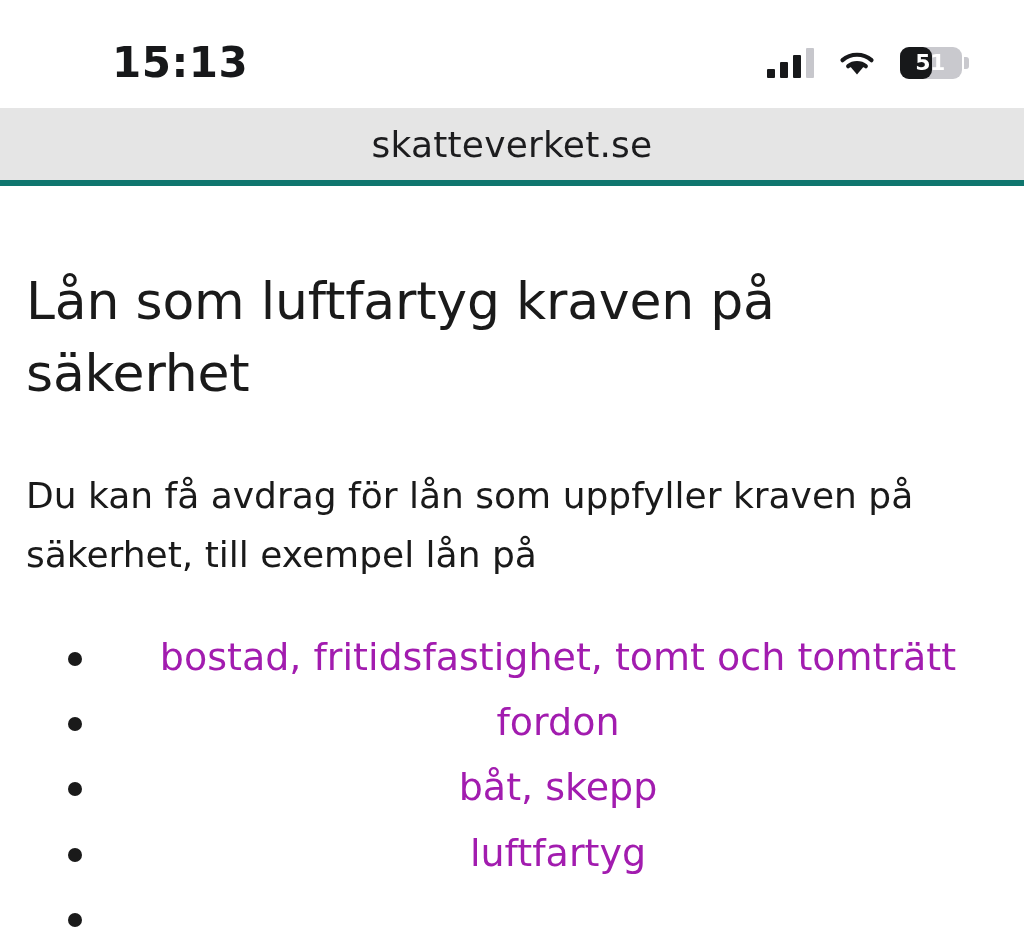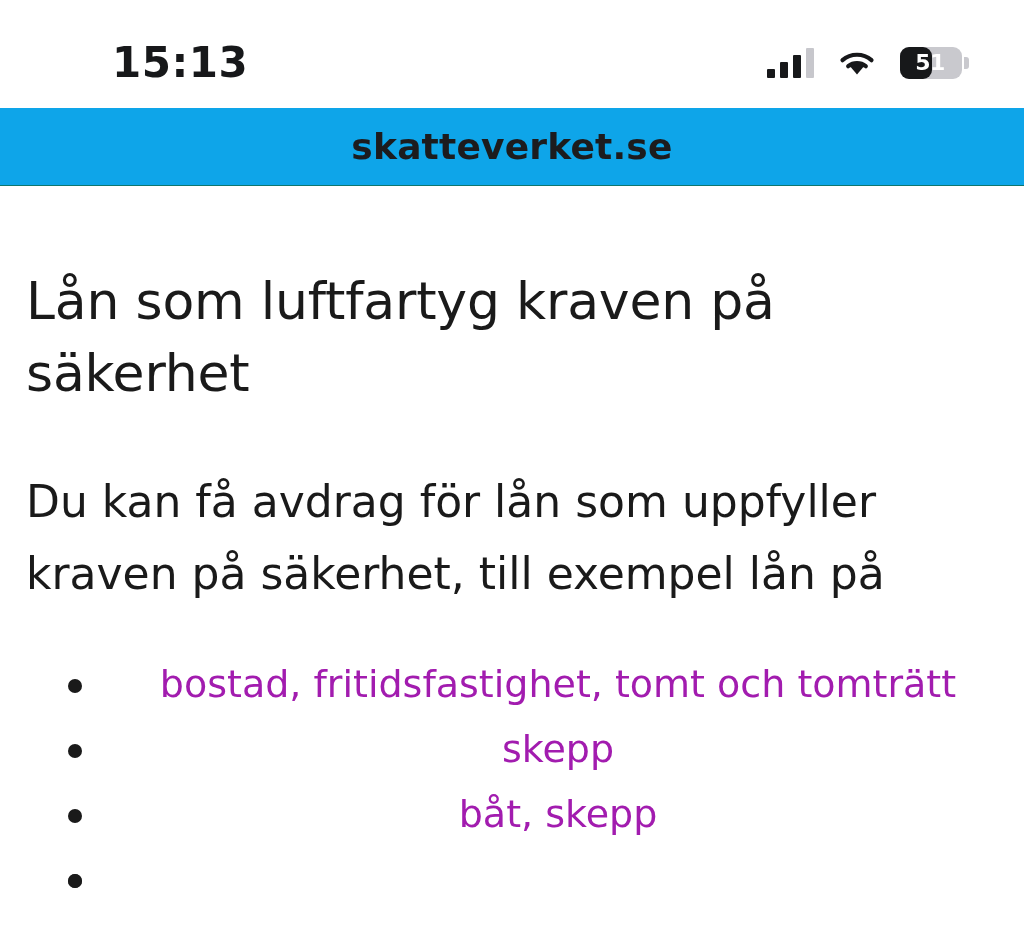--- a/index.html
+++ b/index.html
@@ -105,23 +105,22 @@
     line-height: 32px;
     padding-right: 2px;
   }
 
   
   .url-bar {
     height: 78px;
     display: flex;
     align-items: center;
     justify-content: center;
-    border-bottom: 1px solid #0f766e;
-    background: #0ea5e9;
-    font-weight: bold;
+    border-bottom: 6px solid #0f766e;
+    background: #e5e5e5;
   }
   .url-text {
     font-size: 36px;
     color: #1c1c1e;
     letter-spacing: 0.2px;
   }
 
   
   .page {
     padding: 80px 26px 0 26px;
@@ -129,21 +128,21 @@
   .page-title {
     font-size: 52px;
     line-height: 1.38;
     font-weight: 400;
     color: #1a1a1a;
     margin: 0 0 56px 0;
     max-width: 800px;
     letter-spacing: -0.2px;
   }
   .page-intro {
-    font-size: 44px;
+    font-size: 36px;
     line-height: 1.65;
     color: #1a1a1a;
     margin: 0 0 42px 0;
     max-width: 980px;
   }
   .bullet-list {
     list-style: none;
     margin: 0;
     padding: 0;
   }
@@ -196,20 +195,20 @@
 
   <div class="url-bar">
     <span class="url-text">skatteverket.se</span>
   </div>
 
   <div class="page">
     <h1 class="page-title">Lån som luftfartyg kraven på säkerhet</h1>
     <p class="page-intro">Du kan få avdrag för lån som uppfyller kraven på säkerhet, till exempel lån på</p>
     <ul class="bullet-list">
       <li><span class="dot"></span><span>bostad, fritidsfastighet, tomt och tomträtt</span></li>
-      <li><span class="dot"></span><span>skepp</span></li>
+      <li><span class="dot"></span><span>fordon</span></li>
       <li><span class="dot"></span><span>båt, skepp</span></li>
-      <li><span class="dot"></span></li>
+      <li><span class="dot"></span><span>luftfartyg</span></li>
       <li><span class="dot"></span></li>
     </ul>
   </div>
 
 </div>
 
 </body></html>

